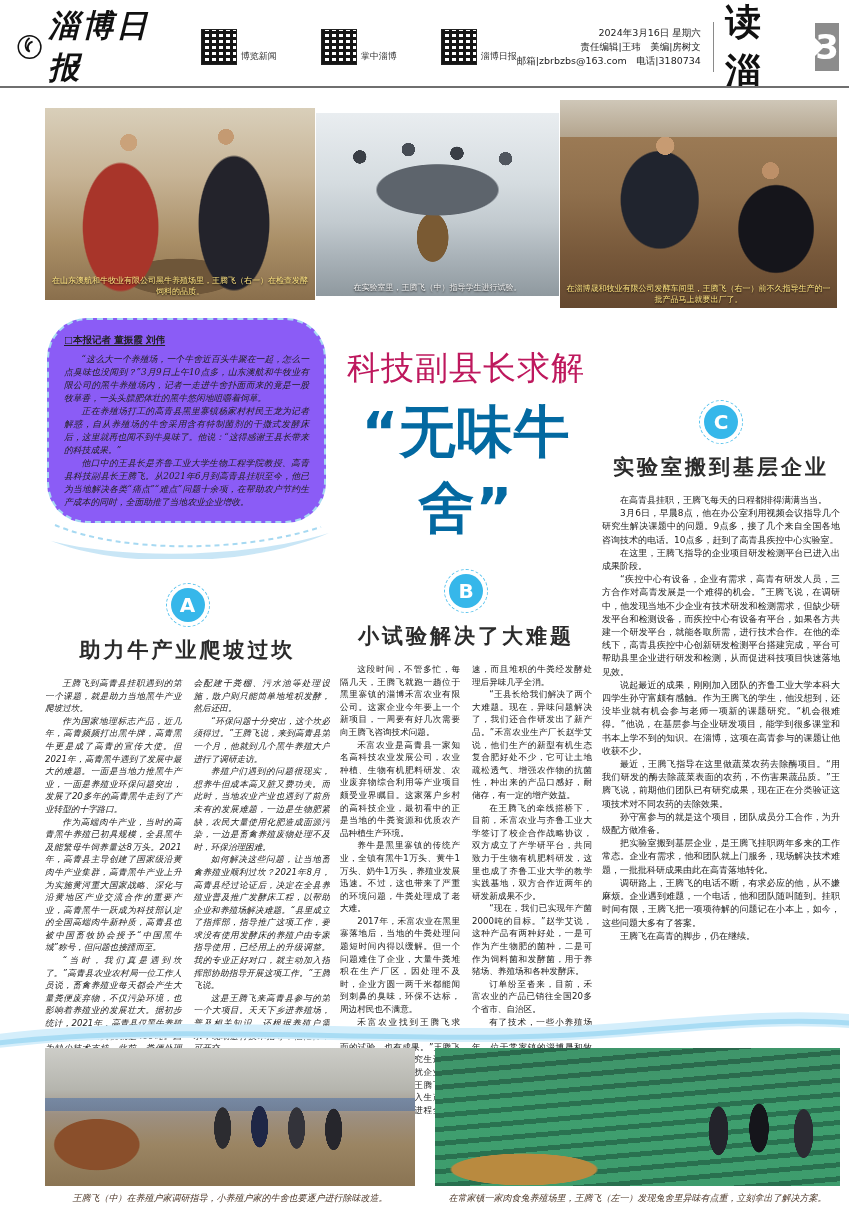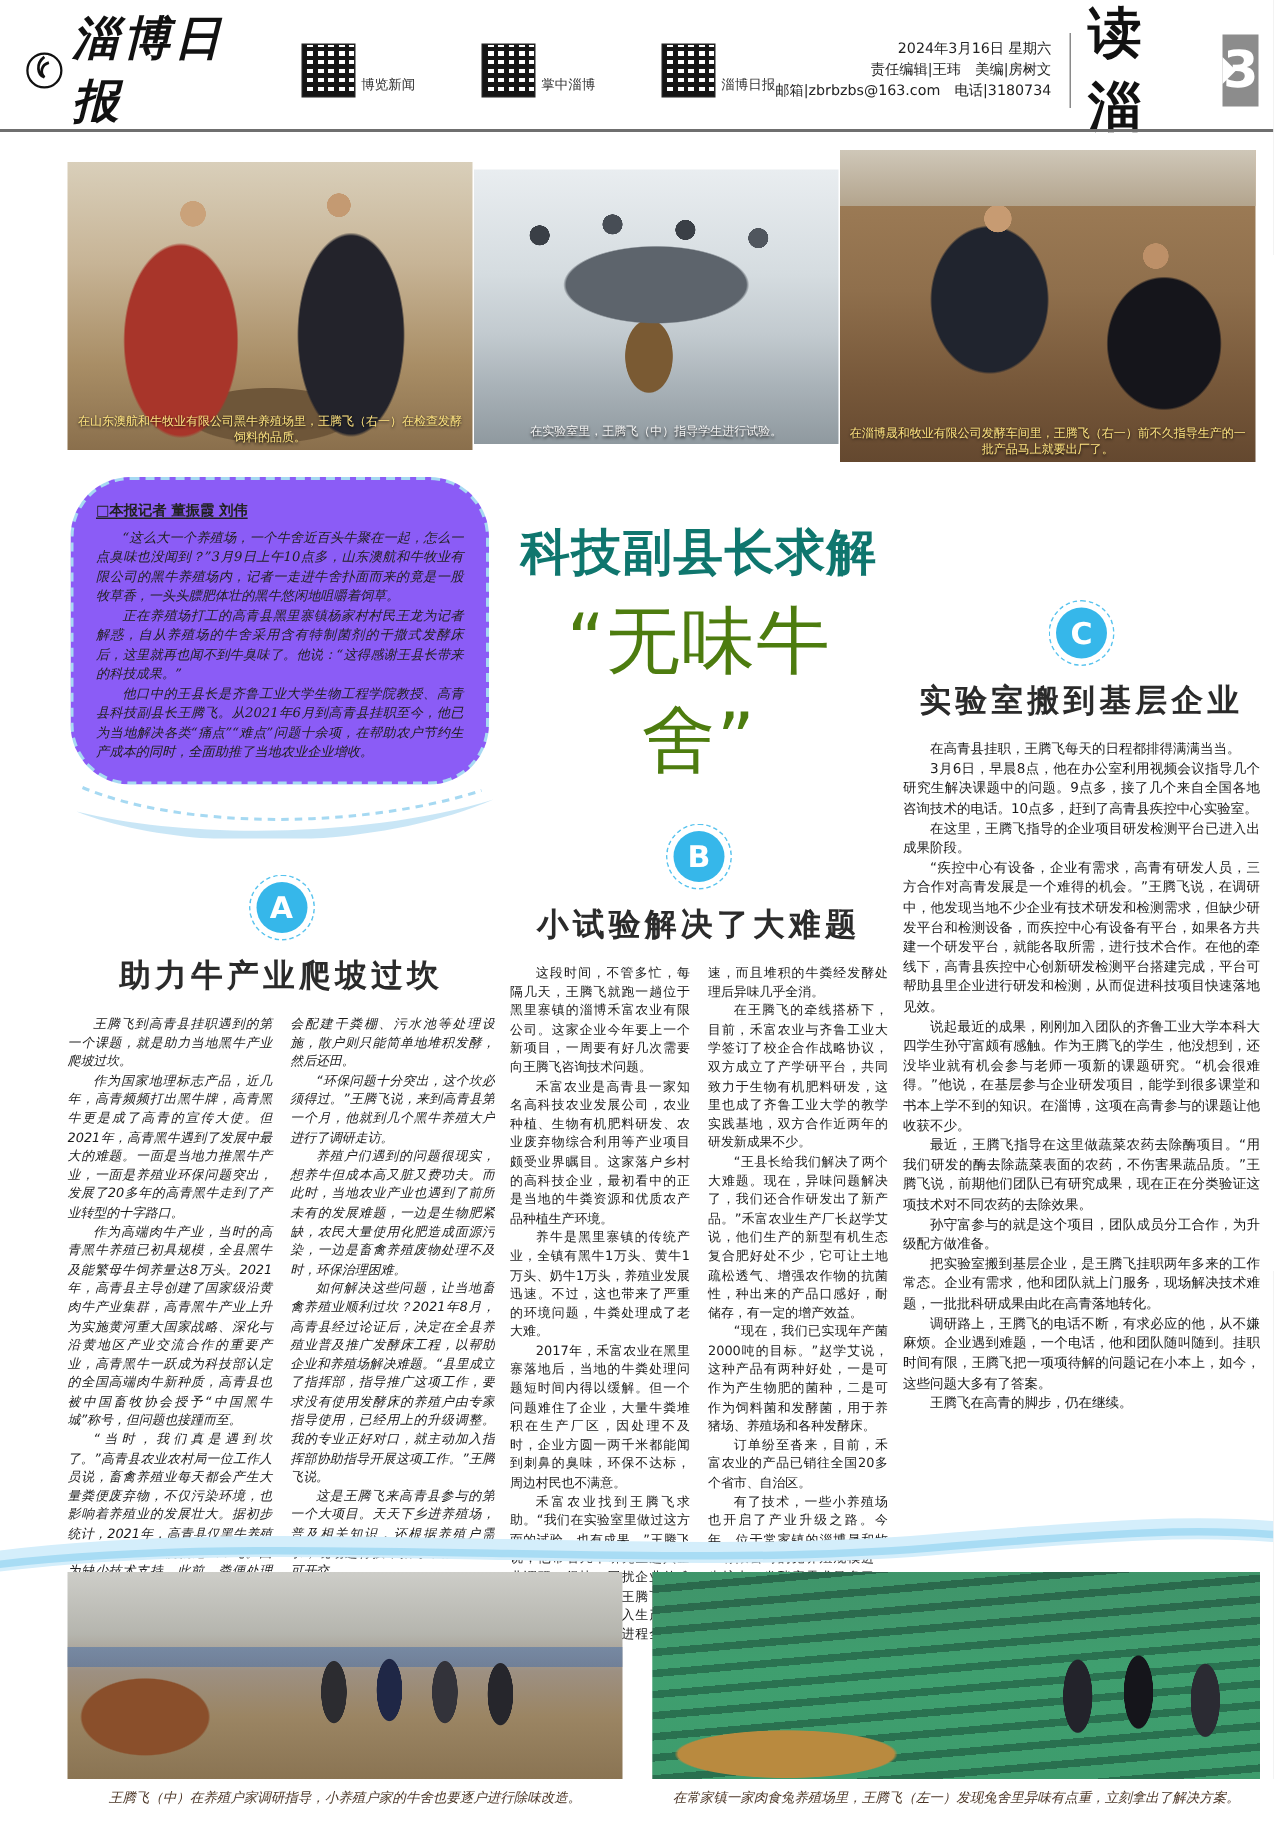--- a/index.html
+++ b/index.html
@@ -107,23 +107,23 @@
   .body-a { margin-top:13px; height:392px; column-count:2; column-gap:12px; overflow:hidden;font-style:italic; }
   .body-b { margin-top:13px; height:474px; column-count:2; column-gap:12px; overflow:hidden; }
   .body-c { margin-top:13px; height:528px; overflow:hidden; }
   .body-c p { font-size:9px; line-height:13.2px; }
   .sec-a-header { margin-top:24px; }
   .sec-b-header { margin-top:22px; }
   .sec-c-header { margin-top:86px; }
 
   
   .headline { text-align:center; margin-top:32px; }
-  .headline-1 { font-size:33px; font-weight:bold; color:#0f766e; letter-spacing:1px;
+  .headline-1 { font-size:33px; font-weight:normal; color:#be185d; letter-spacing:1px;
     font-family:"DejaVu Sans", sans-serif; }
-  .headline-2 { font-size:49px; font-weight:normal; color:#4d7c0f; margin-top:4px;
+  .headline-2 { font-size:56px; font-weight:bold; color:#0369a1; margin-top:4px;
     letter-spacing:1px; }
 
   
   .wave { position:absolute; top:1002px; left:0; width:849px; height:48px; }
 
   
   .photos-bottom { position:absolute; top:1048px; left:45px; width:795px;
     display:flex; gap:20px; }
   .pb { display:flex; flex-direction:column; }
   .photo-b1 { width:370px; height:138px;
@@ -243,22 +243,22 @@
           <span class="badge">B</span>
         </span>
         <div class="section-title-text">小试验解决了大难题</div>
       </div>
       <div class="body-text body-b">
           <p>这段时间，不管多忙，每隔几天，王腾飞就跑一趟位于黑里寨镇的淄博禾富农业有限公司。这家企业今年要上一个新项目，一周要有好几次需要向王腾飞咨询技术问题。</p>
           <p>禾富农业是高青县一家知名高科技农业发展公司，农业种植、生物有机肥料研发、农业废弃物综合利用等产业项目颇受业界瞩目。这家落户乡村的高科技企业，最初看中的正是当地的牛粪资源和优质农产品种植生产环境。</p>
           <p>养牛是黑里寨镇的传统产业，全镇有黑牛1万头、黄牛1万头、奶牛1万头，养殖业发展迅速。不过，这也带来了严重的环境问题，牛粪处理成了老大难。</p>
           <p>2017年，禾富农业在黑里寨落地后，当地的牛粪处理问题短时间内得以缓解。但一个问题难住了企业，大量牛粪堆积在生产厂区，因处理不及时，企业方圆一两千米都能闻到刺鼻的臭味，环保不达标，周边村民也不满意。</p>
           <p>禾富农业找到王腾飞求助。“我们在实验室里做过这方面的试验，也有成果。”王腾飞说，他带着几个研究生进入企业调研，很快，困扰企业的难题就解决了。经过王腾飞团队改进调试的菌剂加入生产环节后，禾富农业生产进程全面加速，而且堆积的牛粪经发酵处理后异味几乎全消。</p>
+          <p>“王县长给我们解决了两个大难题。现在，异味问题解决了，我们还合作研发出了新产品。”禾富农业生产厂长赵学艾说，他们生产的新型有机生态复合肥好处不少，它可让土地疏松透气、增强农作物的抗菌性，种出来的产品口感好，耐储存，有一定的增产效益。</p>
           <p>在王腾飞的牵线搭桥下，目前，禾富农业与齐鲁工业大学签订了校企合作战略协议，双方成立了产学研平台，共同致力于生物有机肥料研发，这里也成了齐鲁工业大学的教学实践基地，双方合作近两年的研发新成果不少。</p>
-          <p>“王县长给我们解决了两个大难题。现在，异味问题解决了，我们还合作研发出了新产品。”禾富农业生产厂长赵学艾说，他们生产的新型有机生态复合肥好处不少，它可让土地疏松透气、增强农作物的抗菌性，种出来的产品口感好，耐储存，有一定的增产效益。</p>
           <p>“现在，我们已实现年产菌2000吨的目标。”赵学艾说，这种产品有两种好处，一是可作为产生物肥的菌种，二是可作为饲料菌和发酵菌，用于养猪场、养殖场和各种发酵床。</p>
           <p>订单纷至沓来，目前，禾富农业的产品已销往全国20多个省市、自治区。</p>
           <p>有了技术，一些小养殖场也开启了产业升级之路。今年，位于常家镇的淄博晟和牧业有限公司的兔养殖规模进一步扩大，发酵床需求量多了，生产成本大幅降低。为了减少成本，这段时间，在王腾飞指导下，他们试着对饲料进行改良。“别小看了这些饲料，成本降低了，还可以大大减少兔的死亡率，兔肉品质也有了保障。”</p>
         </div>
     </div>
 
     <div class="col-c">
       <div class="section-header sec-c-header">
         <span class="badge-wrap">
           <span class="badge">C</span>

